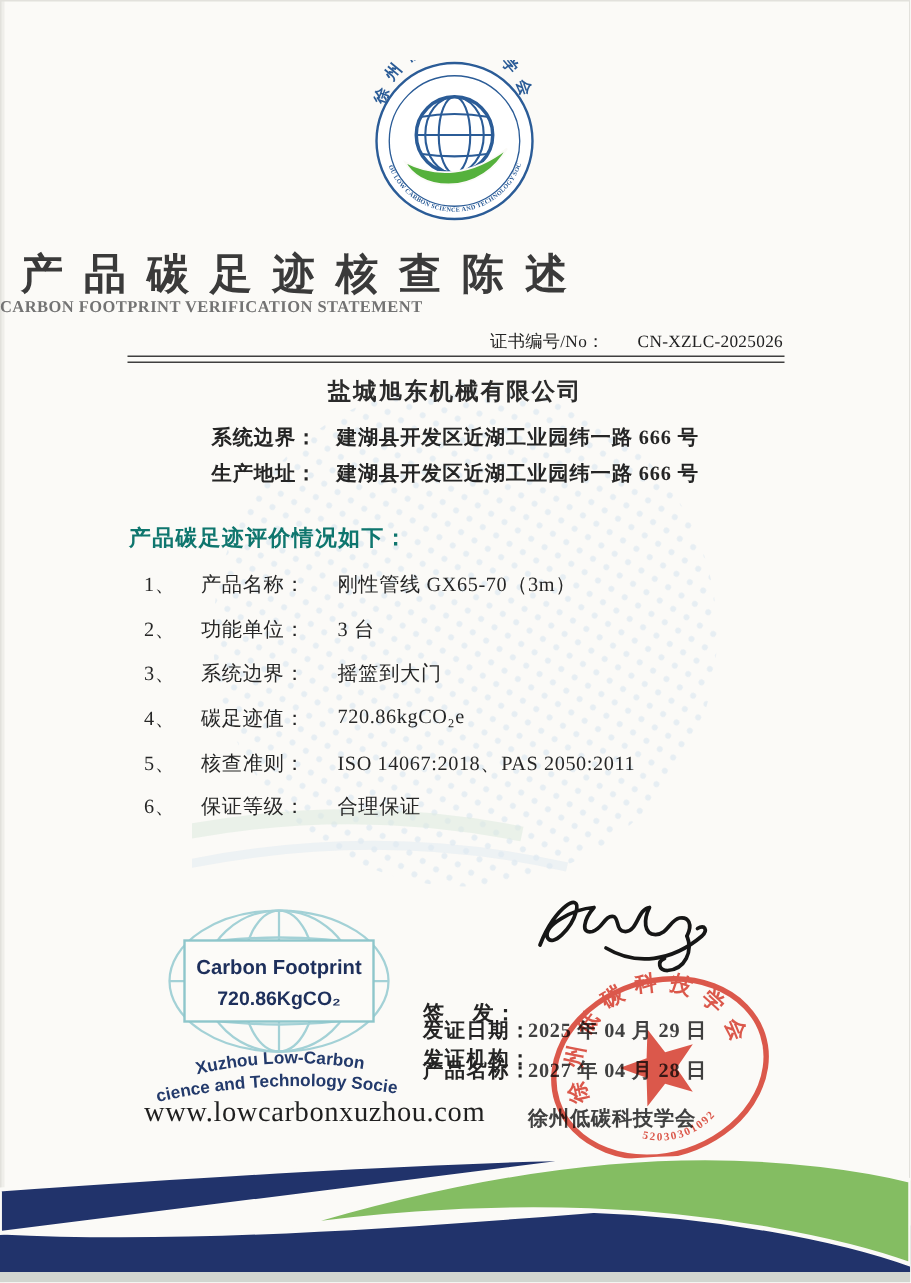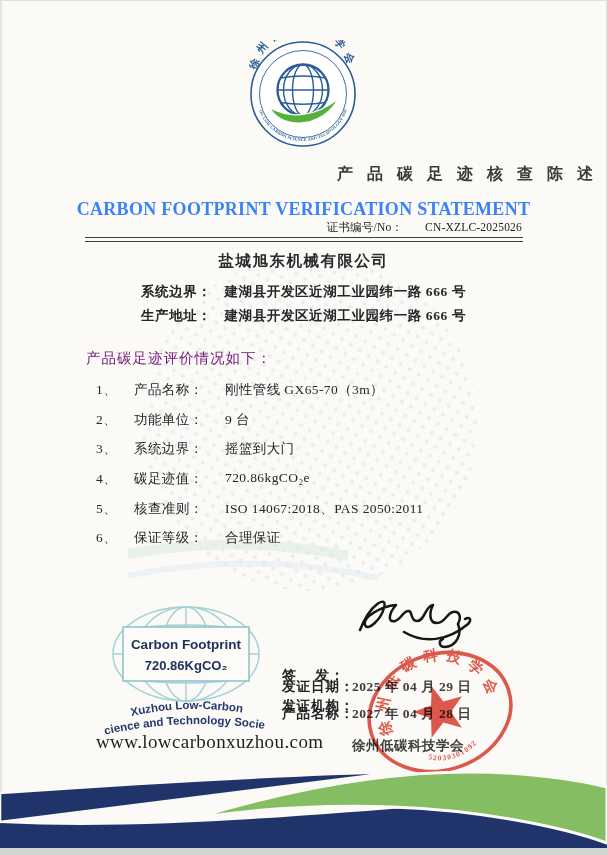--- a/index.html
+++ b/index.html
@@ -6,36 +6,36 @@
   .page{
     position:relative;width:607px;height:855px;overflow:hidden;
     background:#fbfaf7;
     font-family:"Liberation Serif","DejaVu Serif",serif;
     color:#2e2e2e;
     box-shadow:inset 0 0 0 1px #e2e1dc, inset 3px 0 0 #efeeea;
   }
   
   .watermark{position:absolute;left:128px;top:238px;pointer-events:none;}
   
-  .title-cn{position:absolute;top:164px;left:0;width:100%;text-align:right;
-    font-size:16px;font-weight:700;letter-spacing:14px;padding-left:14px;box-sizing:border-box;color:#3a3a3a;}
-  .title-en{position:absolute;top:199px;left:0;width:100%;text-align:center;
-    font-size:18px;font-weight:700;letter-spacing:.3px;color:#3b82f6;}
+  .title-cn{position:absolute;top:164px;left:0;width:100%;text-align:left;
+    font-size:28px;font-weight:700;letter-spacing:14px;padding-left:14px;box-sizing:border-box;color:#3a3a3a;}
+  .title-en{position:absolute;top:199px;left:0;width:100%;text-align:left;
+    font-size:11px;font-weight:700;letter-spacing:.3px;color:#737373;}
   .cert-line{position:absolute;top:220px;right:85px;font-size:11.5px;color:#222;letter-spacing:.2px;}
   .cert-line .num{margin-left:22px;}
   .double-rule{position:absolute;top:237px;left:85px;width:438px;height:3px;
     border-top:1.4px solid #3f3f3f;border-bottom:1.2px solid #3f3f3f;}
   
   .company-name{position:absolute;top:251px;left:0;width:100%;text-align:center;
     font-size:15.5px;font-weight:700;letter-spacing:1.5px;color:#2b2b2b;}
   .addr-row{position:absolute;left:0;width:100%;display:flex;justify-content:center;gap:13px;
     font-size:13.5px;font-weight:600;color:#252525;letter-spacing:.6px;}
   
-  .section-heading{position:absolute;top:349px;left:86px;font-size:14.5px;font-weight:400;
-    letter-spacing:1px;color:#701a75;}
+  .section-heading{position:absolute;top:349px;left:86px;font-size:14.5px;font-weight:700;
+    letter-spacing:1px;color:#0f766e;}
   .item{position:absolute;left:0;width:100%;font-size:13.5px;color:#262626;letter-spacing:.4px;}
   .item .no{position:absolute;left:96px;}
   .item .lbl{position:absolute;left:134px;}
   .item .val{position:absolute;left:225px;}
   
   .badge-svg{position:absolute;left:100px;top:596px;}
   .website{position:absolute;left:96px;top:731px;width:182px;text-align:center;
     font-size:19px;color:#1f1f1f;letter-spacing:.4px;}
   
   .iss-label{position:absolute;left:282px;font-size:13.5px;font-weight:600;color:#242424;
@@ -110,21 +110,21 @@
   <div class="section-heading">产品碳足迹评价情况如下：</div>
 
   <div class="item" style="top:381px">
     <span class="no">1、</span>
     <span class="lbl">产品名称：</span>
     <span class="val">刚性管线 GX65-70（3m）</span>
   </div>
   <div class="item" style="top:411px">
     <span class="no">2、</span>
     <span class="lbl">功能单位：</span>
-    <span class="val">9 台</span>
+    <span class="val">3 台</span>
   </div>
   <div class="item" style="top:440px">
     <span class="no">3、</span>
     <span class="lbl">系统边界：</span>
     <span class="val">摇篮到大门</span>
   </div>
   <div class="item" style="top:470px">
     <span class="no">4、</span>
     <span class="lbl">碳足迹值：</span>
     <span class="val">720.86kgCO₂e</span>

